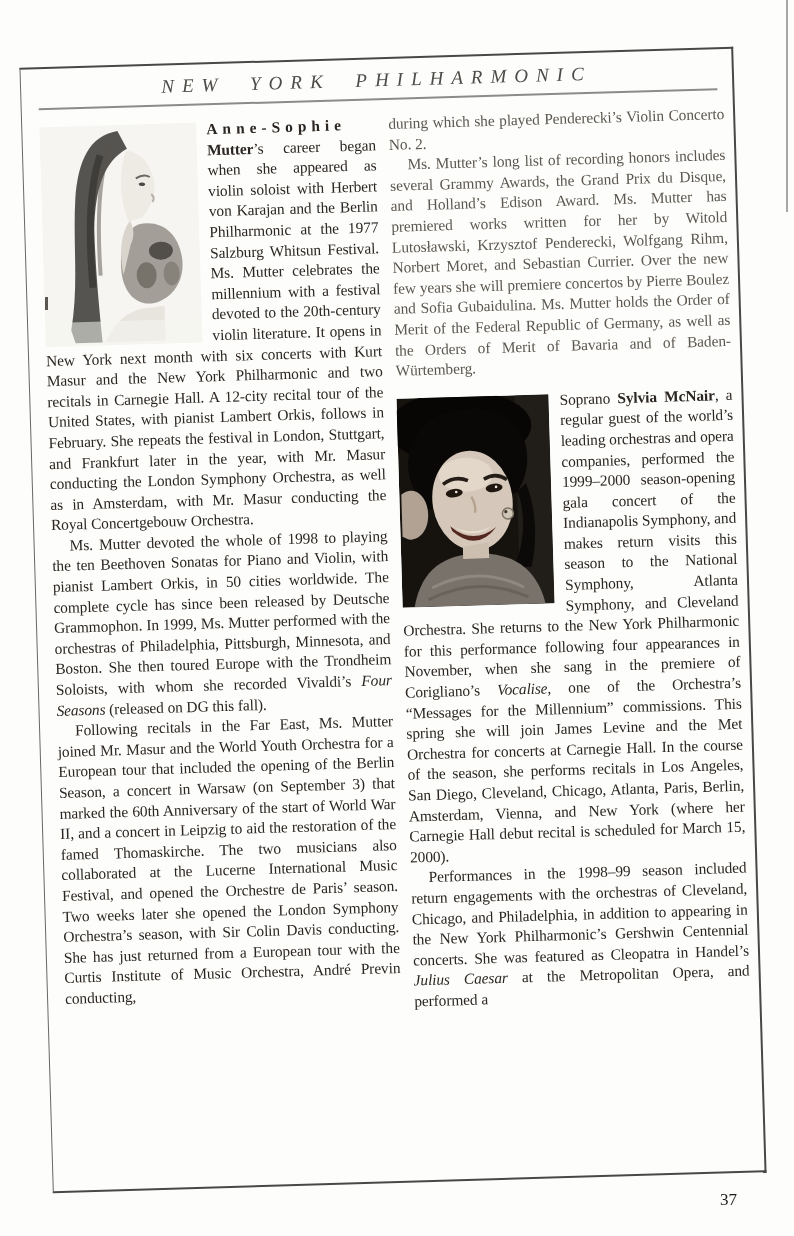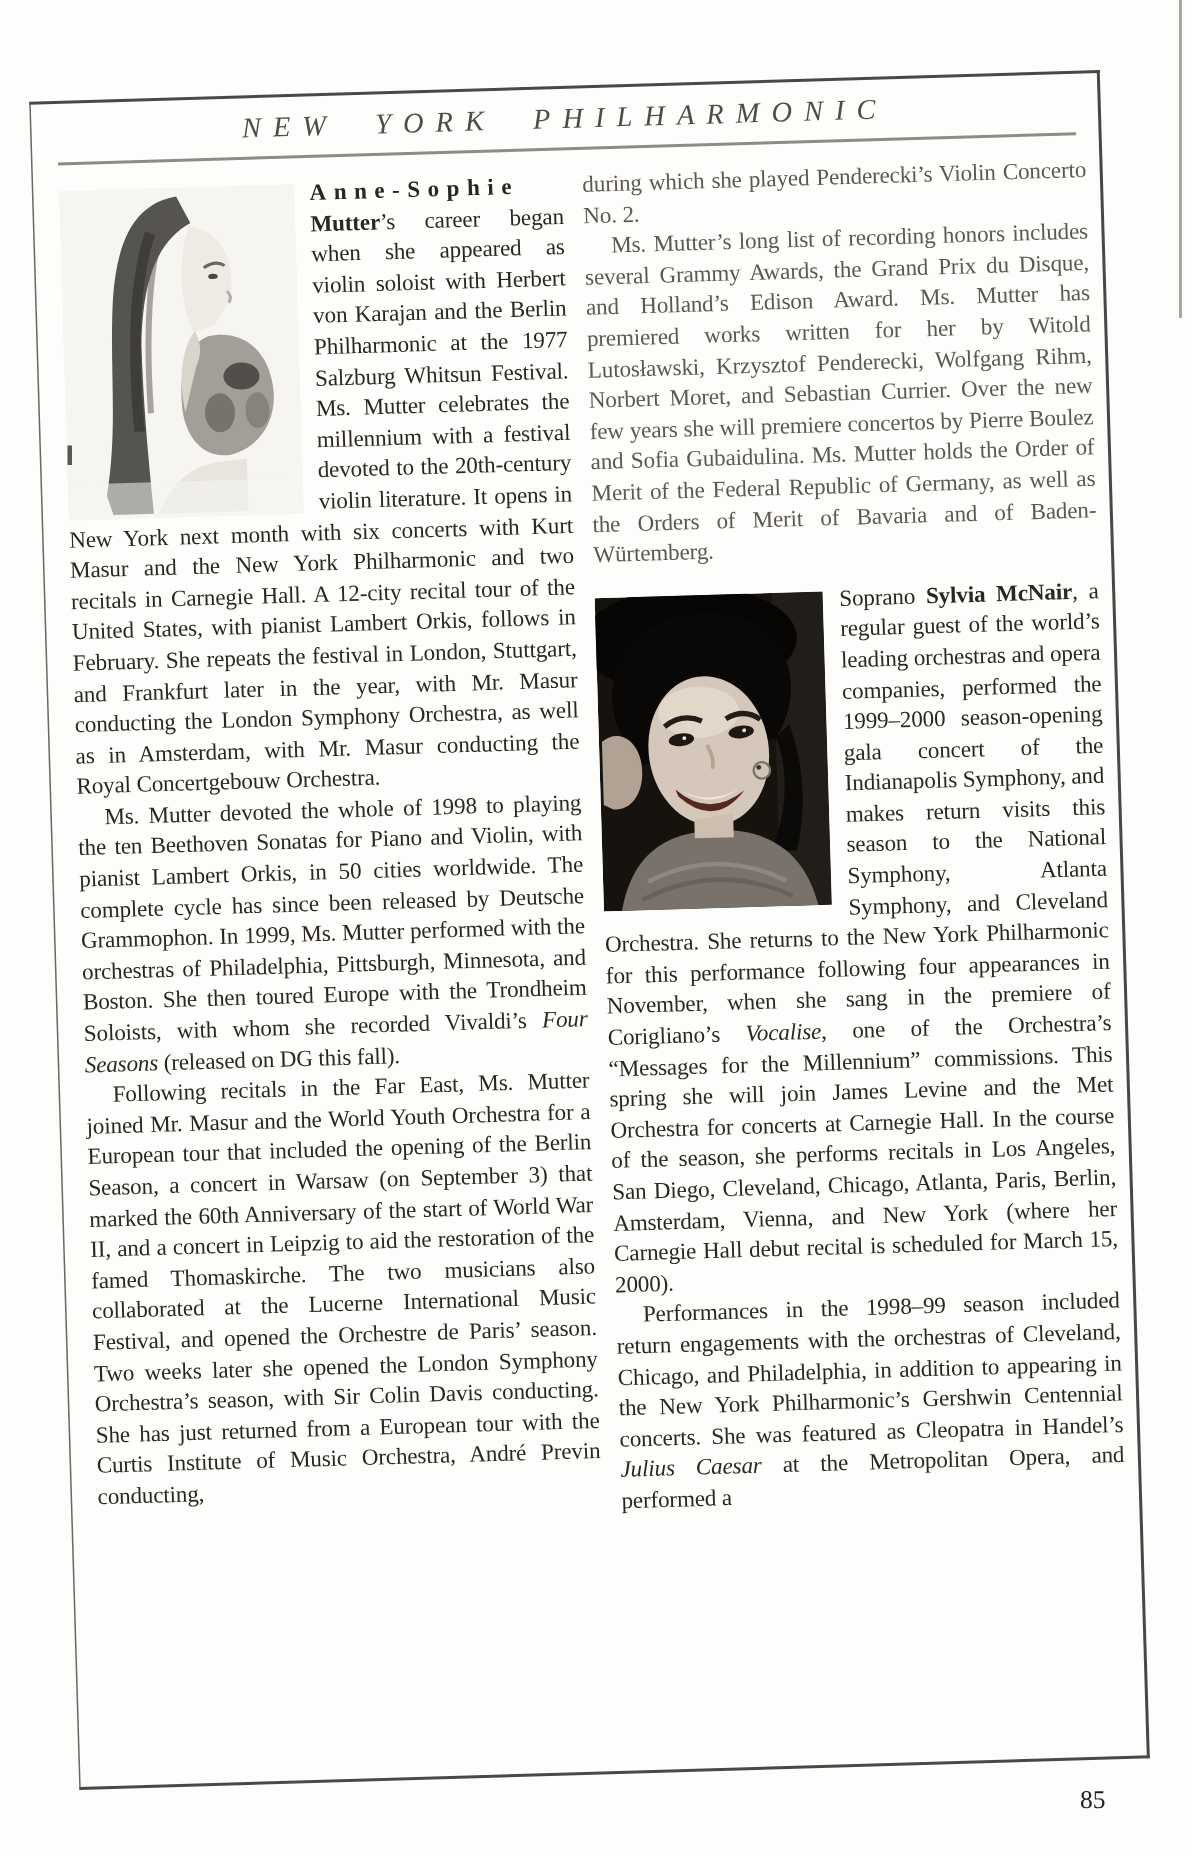--- a/index.html
+++ b/index.html
@@ -127,17 +127,17 @@
           <path d="M26,202 q50,-24 100,0" stroke="#655e57" stroke-width="3" fill="none" opacity="0.8"></path>
           <path d="M62,150 L62,162 88,162 88,146 Z" fill="#cdbfb0"></path>
         </svg>
             </span><span>Soprano </span><span class="b">Sylvia McNair</span><span>, a regular guest of the world’s leading orchestras and opera companies, performed the 1999–2000 season-opening gala concert of the Indianapolis Symphony, and makes return visits this season to the National Symphony, Atlanta Symphony, and Cleveland Orchestra. She returns to the New York Philharmonic for this performance following four appearances in November, when she sang in the premiere of Corigliano’s </span><span class="i">Vocalise</span><span>, one of the Orchestra’s “Messages for the Millennium” commissions. This spring she will join James Levine and the Met Orchestra for concerts at Carnegie Hall. In the course of the season, she performs recitals in Los Angeles, San Diego, Cleveland, Chicago, Atlanta, Paris, Berlin, Amsterdam, Vienna, and New York (where her Carnegie Hall debut recital is scheduled for March 15, 2000).</span></p>
         <p class="indent"><span>Performances in the 1998–99 season included return engagements with the orchestras of Cleveland, Chicago, and Philadelphia, in addition to appearing in the New York Philharmonic’s Gershwin Centennial concerts. She was featured as Cleopatra in Handel’s </span><span class="i">Julius Caesar</span><span> at the Metropolitan Opera, and performed a</span></p>
       </div>
 
     </div>
   </div>
 
-  <div class="page-num">85</div>
+  <div class="page-num">37</div>
   <div class="edge-line"></div>
   <div class="margin-tick"></div>
 
 </div>
 
 </body></html>

